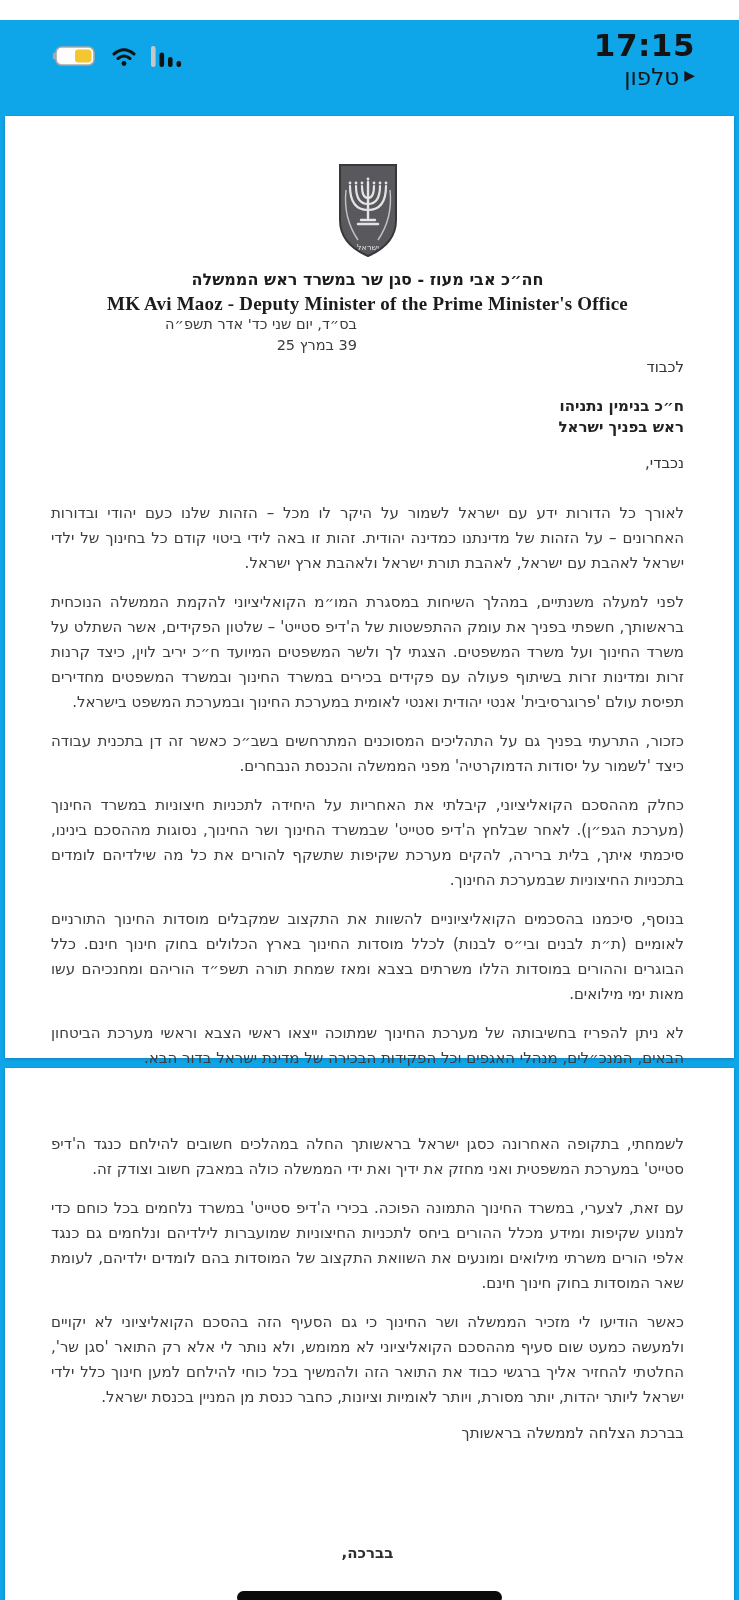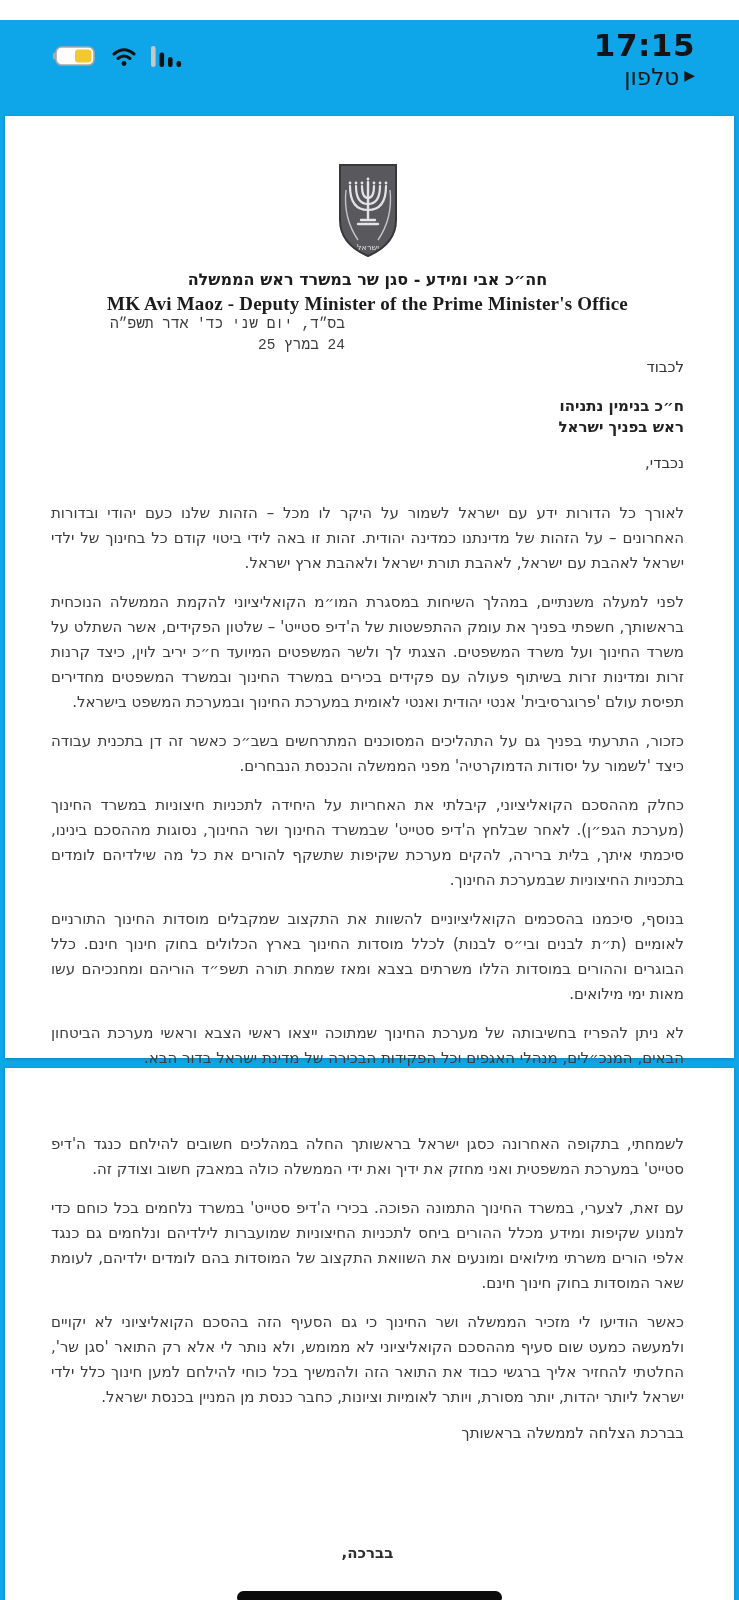--- a/index.html
+++ b/index.html
@@ -45,22 +45,22 @@
   .emblem{display:block;margin:46px auto 10px auto;}
   .he-header{
     margin:0;text-align:center;font-size:16px;font-weight:bold;color:#1c1c1c;line-height:20px;
   }
   .en-header{
     margin:2px 0 0 0;text-align:center;direction:ltr;
     font-family:"Liberation Serif",serif;font-weight:bold;
     font-size:19px;color:#1c1c1c;line-height:23px;letter-spacing:.2px;
   }
   .date-block{
-    position:absolute;left:58px;top:198px;width:282px;
-    text-align:right;font-size:14.5px;color:#3b3b3b;line-height:21px;font-family:Liberation Mono, monospace;
+    position:absolute;left:70px;top:198px;width:282px;
+    text-align:right;font-size:14.5px;color:#3b3b3b;line-height:21px;
   }
   .addressee{margin-top:42px;font-size:15px;color:#333;line-height:21px;}
   .to-label{margin-bottom:18px;}
   .recipient{font-weight:bold;color:#222;}
   .salutation{margin-top:15px;}
   .subject-line{
     margin-top:24px;font-size:15.5px;font-weight:bold;color:#222;
   }
   .subject-text{
     text-decoration:underline;text-underline-offset:3px;text-decoration-thickness:1px;
@@ -137,26 +137,26 @@
         <circle cx="20" cy="21" r="1.4" fill="#e4e4e6"></circle>
       <circle cx="26" cy="21" r="1.4" fill="#e4e4e6"></circle>
         <circle cx="32" cy="17" r="1.4" fill="#e4e4e6"></circle>
       <circle cx="38" cy="21" r="1.4" fill="#e4e4e6"></circle>
         <circle cx="44" cy="21" r="1.4" fill="#e4e4e6"></circle>
       <circle cx="50" cy="21" r="1.4" fill="#e4e4e6"></circle>
       <path d="M25 58 H39 M22 62 H42" stroke="#e4e4e6" stroke-width="2.4" stroke-linecap="round"></path>
       <text x="32" y="88" font-size="8" fill="#e0e0e2" text-anchor="middle">ישראל</text>
     </svg>
 
-    <h1 class="he-header">חה״כ אבי ומידע - סגן שר במשרד ראש הממשלה</h1>
+    <h1 class="he-header">חה״כ אבי מעוז - סגן שר במשרד ראש הממשלה</h1>
     <h2 class="en-header">MK Avi Maoz - Deputy Minister of the Prime Minister's Office</h2>
 
     <div class="date-block">
       <div>בס״ד, יום שני כד' אדר תשפ״ה</div>
-      <div>24 במרץ 25</div>
+      <div>39 במרץ 25</div>
     </div>
 
     <div class="addressee">
       <div class="to-label">לכבוד</div>
       <div class="recipient">ח״כ בנימין נתניהו</div>
       <div class="recipient">ראש בפניך ישראל</div>
       <div class="salutation">נכבדי,</div>
     </div>
 
 

